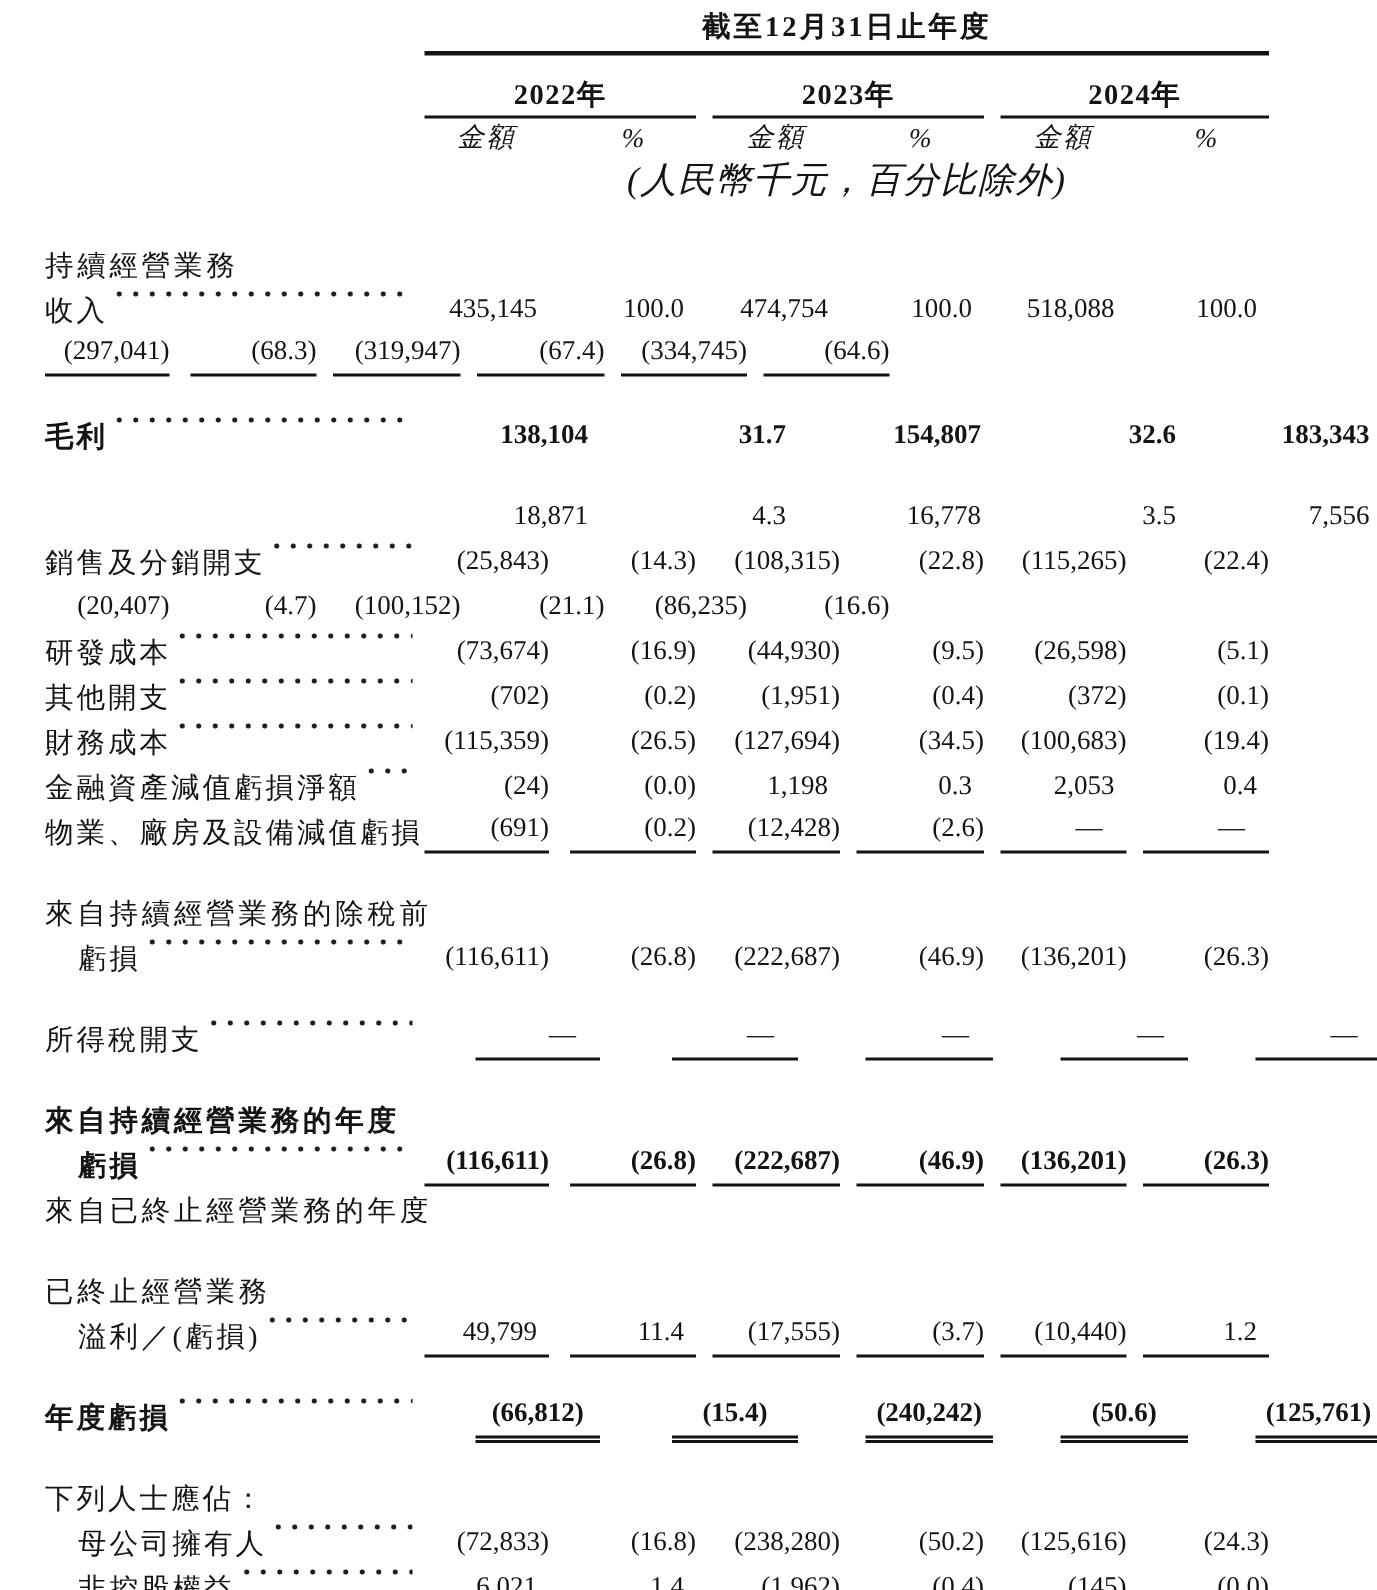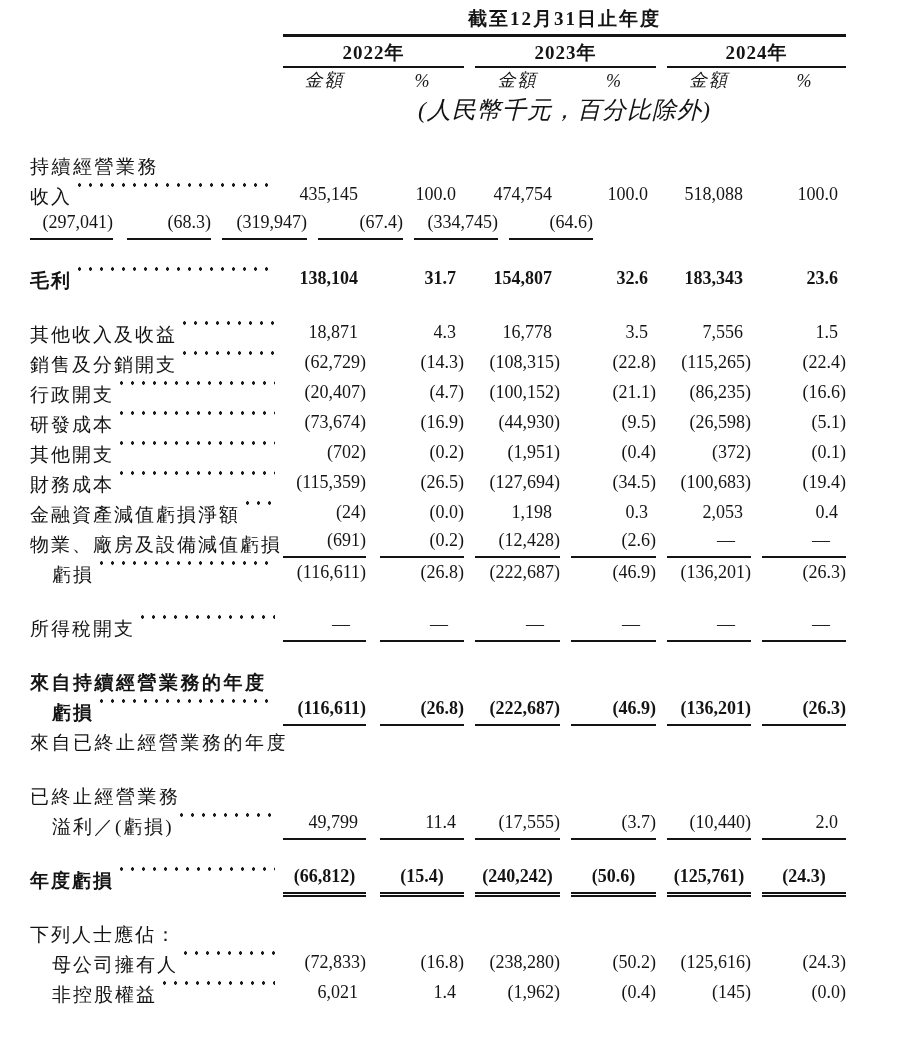--- a/index.html
+++ b/index.html
@@ -17,21 +17,21 @@
   .thead{padding-top:6px;}
   .head-title{
     margin-left:283px;width:563px;
     height:26px;line-height:26px;
     text-align:center;font-weight:700;font-size:19px;letter-spacing:2px;
   }
   .head-rule{
     margin-left:283px;width:563px;height:3px;background:#141414;margin-top:2px;
   }
   .year-row{
-    display:flex;margin-left:283px;margin-top:5px;
+    display:flex;margin-left:283px;margin-top:16px;
   }
   .year-group{
     box-sizing:border-box;
     border-bottom:2.5px solid #141414;
     text-align:center;font-weight:700;font-size:19px;letter-spacing:1px;
     height:26px;line-height:22px;padding-bottom:2px;
   }
   .yg1{width:181px;}
   .yg2{width:181px;margin-left:11px;}
   .yg3{width:179px;margin-left:11px;}
@@ -48,21 +48,21 @@
     margin-left:283px;width:563px;height:28px;line-height:28px;
     text-align:center;font-style:italic;font-size:24px;letter-spacing:1px;
   }
   
   .rows{margin-top:26px;}
   .row{
     display:flex;align-items:flex-end;
     height:30px;box-sizing:border-box;
     padding-left:30px;
   }
-  .gap-lg{margin-top:24px;}
+  .gap-lg{margin-top:24px;gap:34px;}
   .line1{height:30px;line-height:28px;}
   .lbl{
     width:253px;flex:0 0 253px;box-sizing:border-box;
     display:flex;align-items:flex-end;
     font-size:19px;
   }
   .lbl-text{letter-spacing:2px;line-height:27px;white-space:nowrap;}
   .section .lbl-text, .line1 .lbl-text{letter-spacing:2.5px;}
   .indent .lbl{padding-left:22px;}
   .leader{
@@ -154,47 +154,42 @@
         </span>
         <span class="cell c0">138,104</span>
         <span class="cell c1">31.7</span>
         <span class="cell c2">154,807</span>
         <span class="cell c3">32.6</span>
         <span class="cell c4">183,343</span>
         <span class="cell c5">23.6</span>
       </div>
       <div class="row item gap-lg">
         <span class="lbl">
-          <span class="lbl-text">其他收入及收益</span>
           <span class="leader"></span>
         </span>
         <span class="cell c0">18,871</span>
         <span class="cell c1">4.3</span>
         <span class="cell c2">16,778</span>
         <span class="cell c3">3.5</span>
         <span class="cell c4">7,556</span>
         <span class="cell c5">1.5</span>
       </div>
       <div class="row item">
         <span class="lbl">
           <span class="lbl-text">銷售及分銷開支</span>
           <span class="leader"></span>
         </span>
-        <span class="cell c0 paren">(62,729)</span>
+        <span class="cell c0 paren">(25,843)</span>
         <span class="cell c1 paren">(14.3)</span>
         <span class="cell c2 paren">(108,315)</span>
         <span class="cell c3 paren">(22.8)</span>
         <span class="cell c4 paren">(115,265)</span>
         <span class="cell c5 paren">(22.4)</span>
       </div>
       <div class="row item">
-        <span class="lbl">
-          <span class="lbl-text">行政開支</span>
-          <span class="leader"></span>
-        </span>
         <span class="cell c0 paren">(20,407)</span>
         <span class="cell c1 paren">(4.7)</span>
         <span class="cell c2 paren">(100,152)</span>
         <span class="cell c3 paren">(21.1)</span>
         <span class="cell c4 paren">(86,235)</span>
         <span class="cell c5 paren">(16.6)</span>
       </div>
       <div class="row item">
         <span class="lbl">
           <span class="lbl-text">研發成本</span>
@@ -247,20 +242,25 @@
         <span class="lbl">
           <span class="lbl-text">物業、廠房及設備減值虧損</span>
         </span>
         <span class="cell c0 paren ul1">(691)</span>
         <span class="cell c1 paren ul1">(0.2)</span>
         <span class="cell c2 paren ul1">(12,428)</span>
         <span class="cell c3 paren ul1">(2.6)</span>
         <span class="cell c4 dash ul1">—</span>
         <span class="cell c5 dash ul1">—</span>
       </div>
+      <div class="row line1 gap-lg">
+        <span class="lbl">
+          <span class="lbl-text">來自持續經營業務的除稅前</span>
+        </span>
+      </div>
       <div class="row item indent">
         <span class="lbl">
           <span class="lbl-text">虧損</span>
           <span class="leader"></span>
         </span>
         <span class="cell c0 paren">(116,611)</span>
         <span class="cell c1 paren">(26.8)</span>
         <span class="cell c2 paren">(222,687)</span>
         <span class="cell c3 paren">(46.9)</span>
         <span class="cell c4 paren">(136,201)</span>
@@ -308,21 +308,21 @@
       <div class="row item indent">
         <span class="lbl">
           <span class="lbl-text">溢利／(虧損)</span>
           <span class="leader"></span>
         </span>
         <span class="cell c0 ul1">49,799</span>
         <span class="cell c1 ul1">11.4</span>
         <span class="cell c2 paren ul1">(17,555)</span>
         <span class="cell c3 paren ul1">(3.7)</span>
         <span class="cell c4 paren ul1">(10,440)</span>
-        <span class="cell c5 ul1">2.0</span>
+        <span class="cell c5 ul1">1.2</span>
       </div>
       <div class="row item gap-lg bold">
         <span class="lbl">
           <span class="lbl-text">年度虧損</span>
           <span class="leader"></span>
         </span>
         <span class="cell c0 paren ul2">(66,812)</span>
         <span class="cell c1 paren ul2">(15.4)</span>
         <span class="cell c2 paren ul2">(240,242)</span>
         <span class="cell c3 paren ul2">(50.6)</span>

